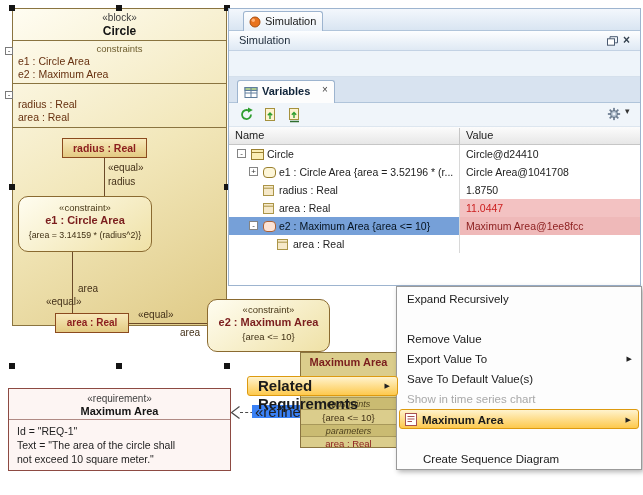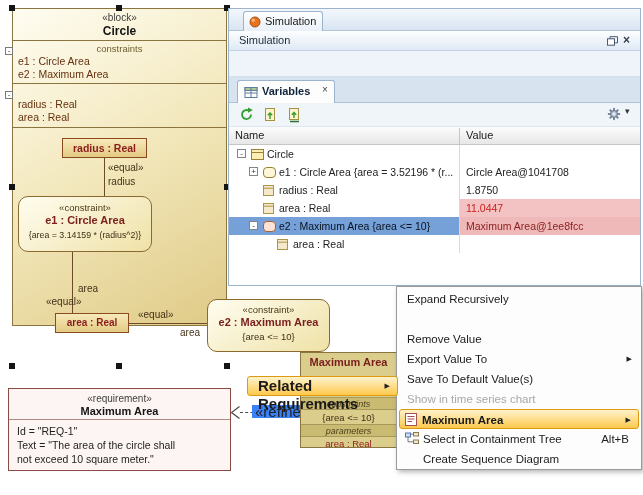--- a/index.html
+++ b/index.html
@@ -274,20 +274,21 @@
 
     <div class="trow" style="top:136px">
       <div class="tname">
         <span class="expander" style="left:8px">-</span>
         <svg class="ticon" style="left:22px;top:4px" width="13" height="11">
             <rect x="0.5" y="0.5" width="12" height="10" fill="#fbeeb5" stroke="#9a8030"></rect>
             <path d="M0.5 3.5h12" stroke="#9a8030"></path>
           </svg>
         <span class="b" style="left:38px">Circle</span>
       </div>
+      <div class="tval">Circle@d24410</div>
     </div>
 
     <div class="trow" style="top:154px">
       <div class="tname">
         <span class="expander" style="left:20px">+</span>
         <svg class="ticon" style="left:34px;top:4px" width="13" height="11">
             <rect x="0.5" y="0.5" width="12" height="10" rx="3.5" fill="#fdf6d8" stroke="#9a8030"></rect>
           </svg>
         <span class="b" style="left:50px">e1 : Circle Area {area = 3.52196 * (r...</span>
       </div>
@@ -349,30 +350,20 @@
     <div class="mi" style="top:82px">Save To Default Value(s)</div>
     <div class="mi disabled" style="top:102px">Show in time series chart</div>
     <div class="mi hl" style="top:122px;padding-left:0">
       <svg class="b" style="left:5px;top:3px" width="12" height="13">
         <rect x="0.5" y="0.5" width="11" height="12" fill="#fff" stroke="#a85050"></rect>
         <path d="M2.5 3.5h7M2.5 6h7M2.5 8.5h4.5" stroke="#a85050" fill="none"></path>
       </svg>
       <span class="b" style="left:22px;top:0;font-weight:bold">Maximum Area</span>
       <span class="sub-arrow">▶</span>
     </div>
-    <div class="mi" style="top:142px;padding-left:0">
-      <svg class="b" style="left:6px;top:3px" width="14" height="13">
-        <rect x="0.5" y="1" width="5" height="4" fill="#cfe0f2" stroke="#5577aa"></rect>
-        <rect x="8.5" y="0.5" width="5" height="3.5" fill="#efe7d2" stroke="#8a7a50"></rect>
-        <rect x="8.5" y="8" width="5" height="3.5" fill="#efe7d2" stroke="#8a7a50"></rect>
-        <path d="M3 5v4.8h5.5M6 2.2h2.5" fill="none" stroke="#777"></path>
-      </svg>
-      <span class="b" style="left:24px;top:0">Select in Containment Tree</span>
-      <span class="shortcut">Alt+B</span>
-    </div>
     <div class="mi" style="top:162px;padding-left:24px">Create Sequence Diagram</div>
   </div>
 
   <div class="b hl" style="left:247px;top:376px;width:151px;height:20px;line-height:18px">
     <span class="b" style="left:10px;top:0;font-size:15px;font-weight:bold;color:#1a1a1a">Related Requirements</span>
     <span class="sub-arrow" style="line-height:18px">▶</span>
   </div>
 
 </div>
 

